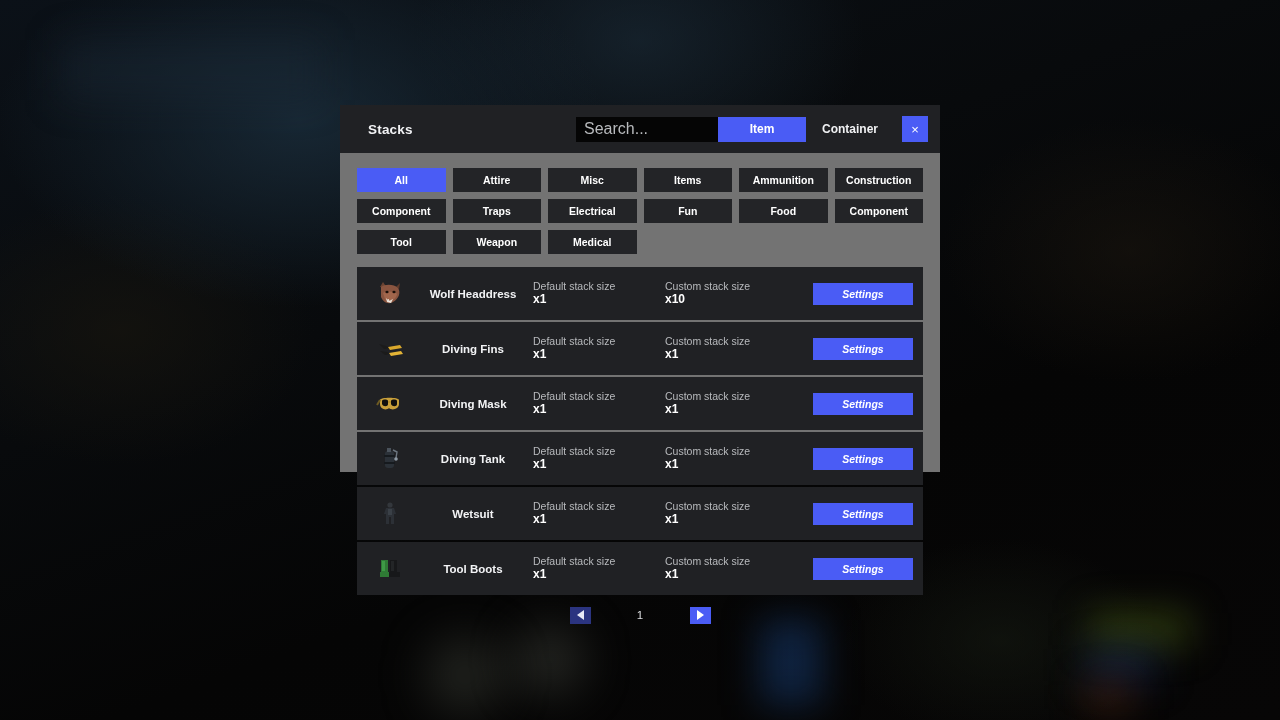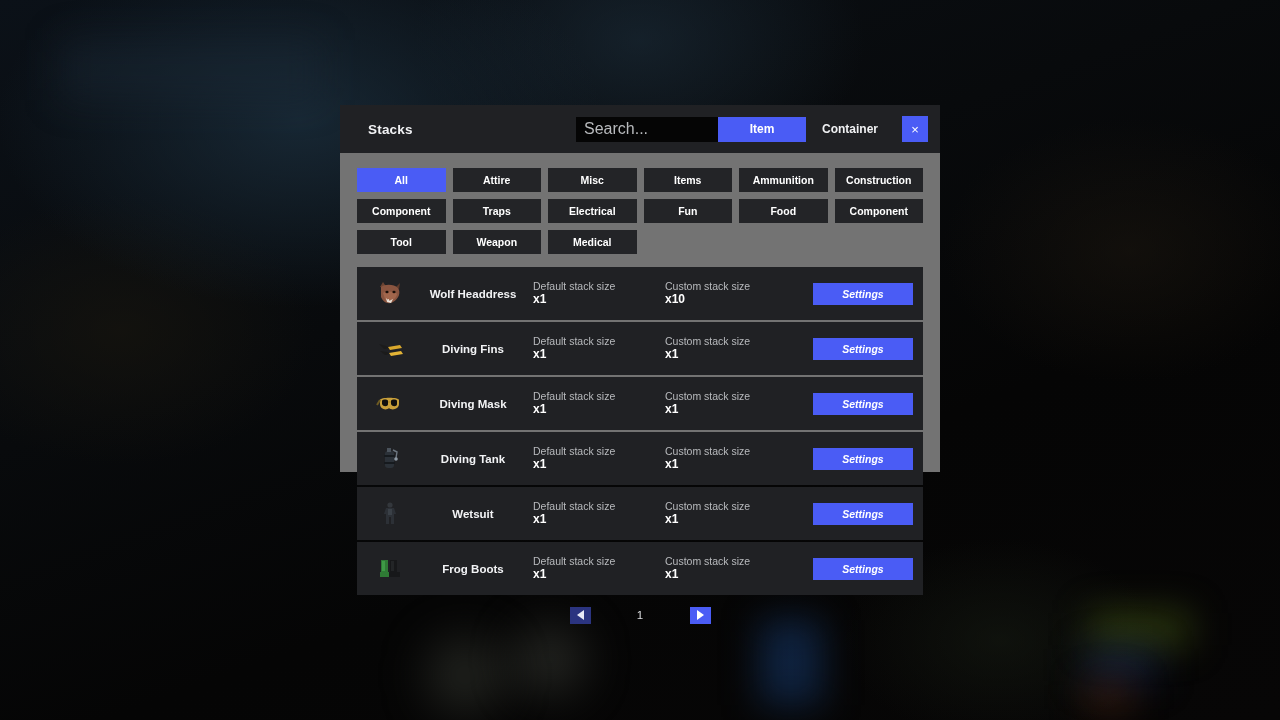--- a/index.html
+++ b/index.html
@@ -402,21 +402,21 @@
 
     <div class="item-row">
       <span class="item-icon">
         <svg width="28" height="26" viewBox="0 0 28 26">
           <path d="M5 4 L12 4 L12 16 L15 16 L15 21 L4 21 L4 16 L5 16 Z" fill="#2f7a35"></path>
           <path d="M6 5 L9 5 L9 15 L6 15 Z" fill="#3e9a46"></path>
           <path d="M14 4 L21 4 L21 16 L24 16 L24 21 L13 21 L13 16 L14 16 Z" fill="#17181a"></path>
           <path d="M15 5 L18 5 L18 15 L15 15 Z" fill="#232527"></path>
         </svg>
       </span>
-      <span class="item-name">Frog Boots</span>
+      <span class="item-name">Tool Boots</span>
       <div class="stack-col">
         <span class="stack-label">Default stack size</span>
         <span class="stack-value">x1</span>
       </div>
       <div class="stack-col">
         <span class="stack-label">Custom stack size</span>
         <span class="stack-value">x1</span>
       </div>
       <button class="settings-btn">Settings</button>
     </div>

